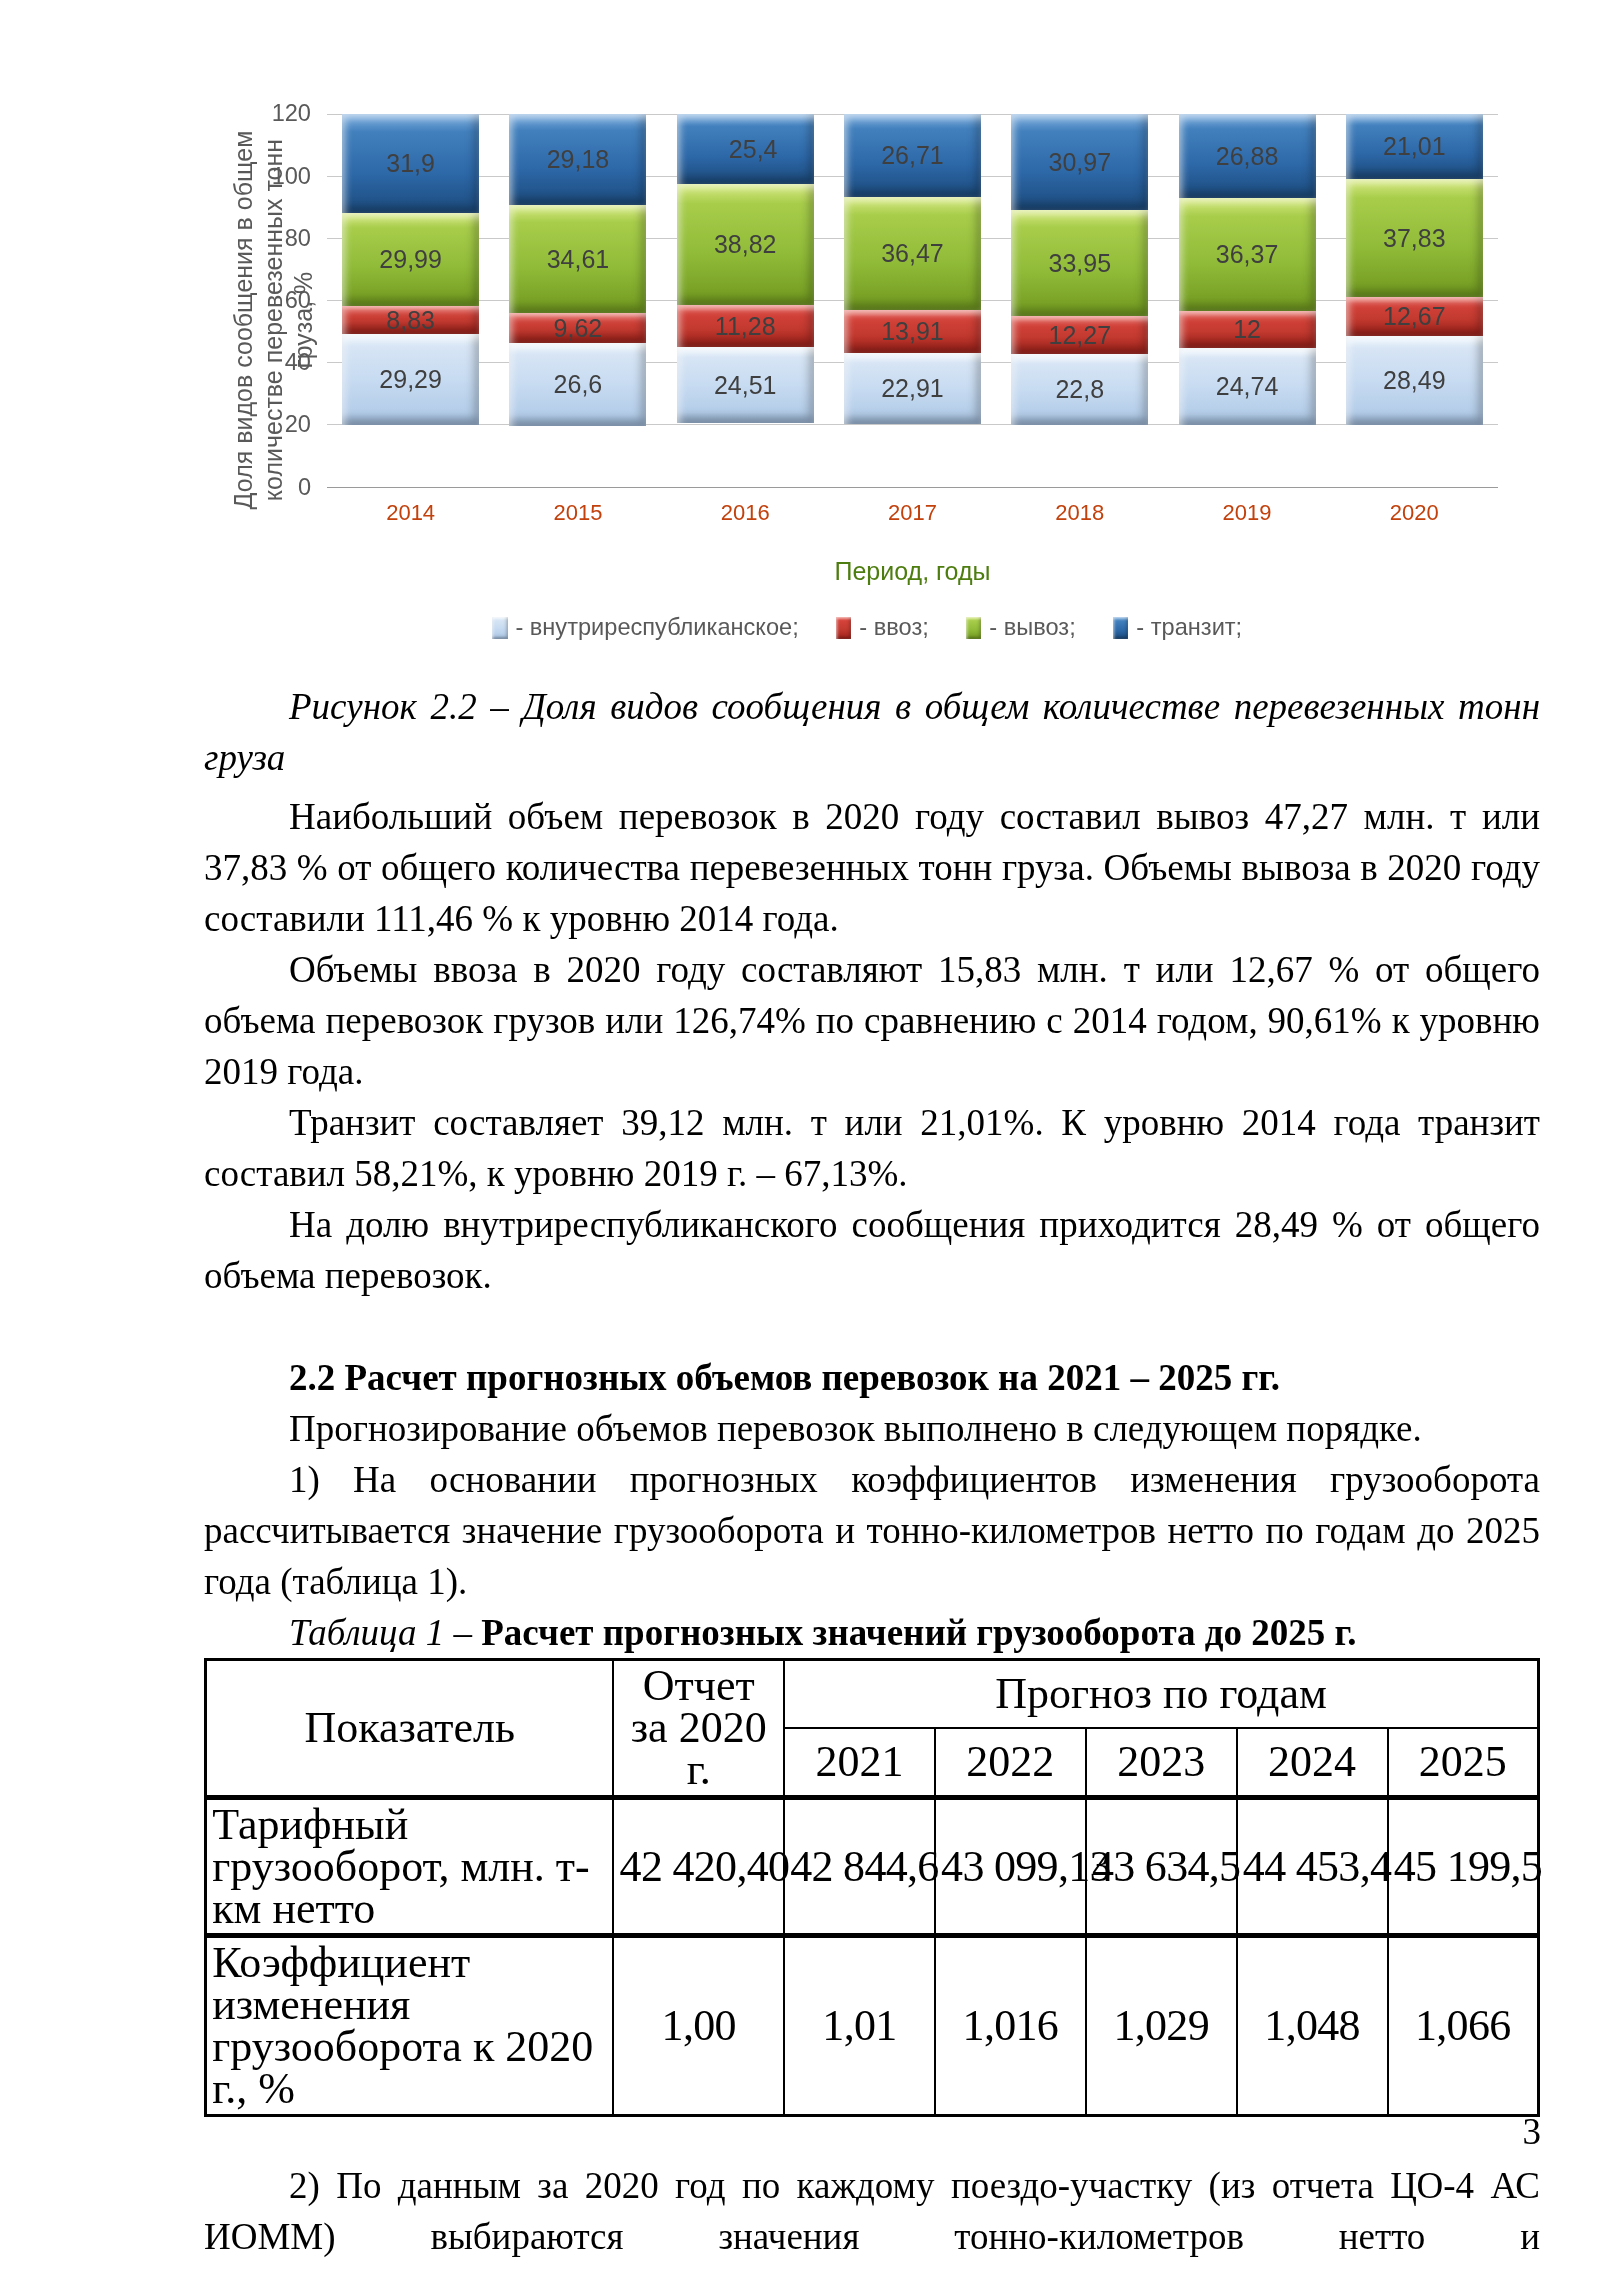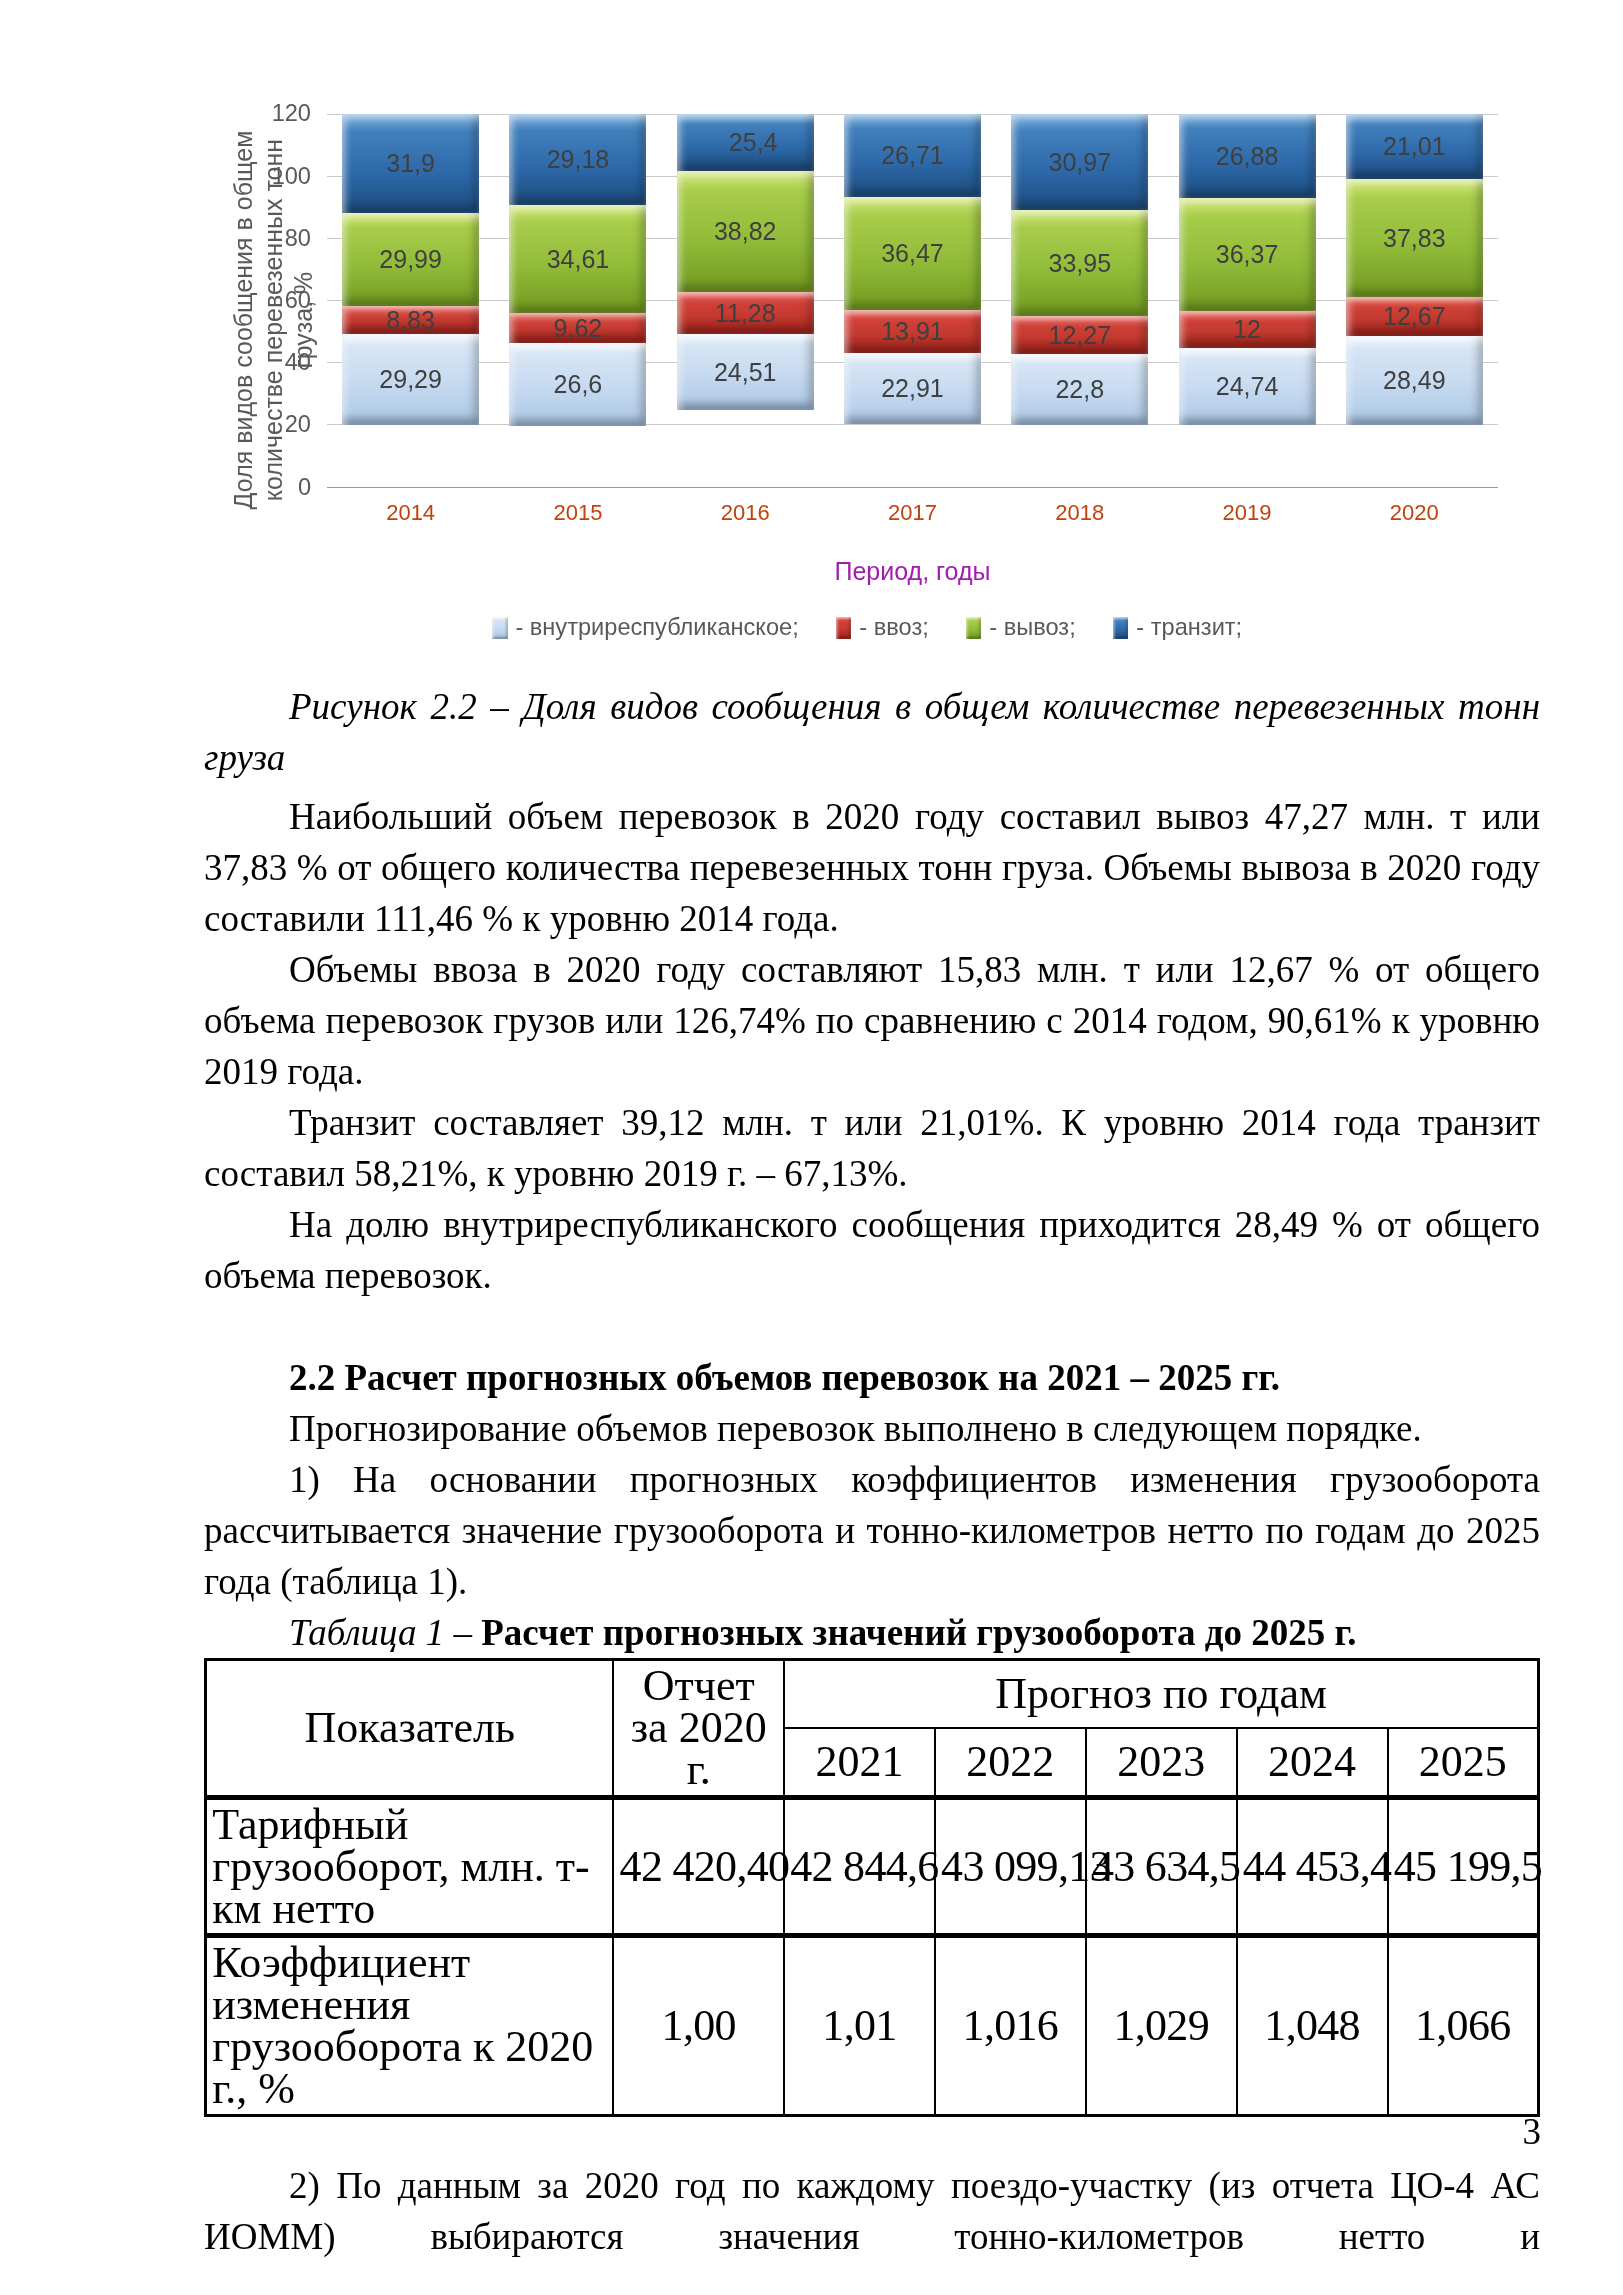--- a/index.html
+++ b/index.html
@@ -20,21 +20,21 @@
   .seg{position:relative;display:flex;align-items:center;justify-content:center;
        box-shadow:inset 3.3px 3.9px 7.9px rgba(255,255,255,.55), inset -4.6px -5.9px 9.2px rgba(0,0,0,.28);}
   .seg-domestic{background:linear-gradient(180deg,#f2f8fd 0%,#d7e5f5 14%,#c7dbf1 50%,#b4cde9 86%,#9cb8d8 100%);}
   .seg-import{background:linear-gradient(180deg,#ec7a72 0%,#d5423a 16%,#c33a30 55%,#a2211a 100%);}
   .seg-export{background:linear-gradient(180deg,#d8ea84 0%,#a8cd4b 16%,#90bb38 58%,#71991f 100%);}
   .seg-transit{background:linear-gradient(180deg,#83b2e1 0%,#4280bd 18%,#2d68a8 60%,#1c4b7d 100%);}
   .seglabel{font-family:"Liberation Sans",sans-serif;font-size:25px;color:#3f3f3f;}
   .xlabels{position:absolute;left:111px;top:402px;width:1171px;display:flex;justify-content:space-around;}
   .xtick{width:137px;text-align:center;font-family:"Liberation Sans",sans-serif;font-size:22px;color:#c2410c;}
   .xtitle{position:absolute;left:111px;top:459px;width:1171px;text-align:center;
-          font-family:"Liberation Sans",sans-serif;font-size:25px;color:#a21caf;}
+          font-family:"Liberation Sans",sans-serif;font-size:25px;color:#4d7c0f;}
   .legend{position:absolute;left:0;top:516px;width:1302px;display:flex;justify-content:center;gap:37px;align-items:center;}
   .legend-item{display:flex;align-items:center;gap:7.9px;}
   .legend-icon{display:inline-block;width:15.7px;height:22px;
                box-shadow:inset 1.3px 1.3px 2.6px rgba(255,255,255,.6), inset -1.3px -2px 3.3px rgba(0,0,0,.3);}
   .legend-text{font-family:"Liberation Sans",sans-serif;font-size:23.6px;color:#595959;}
 
   
   .flow{position:absolute;left:204px;top:681px;width:1336px;}
   .flow p{margin:0;font-size:37px;line-height:51px;text-align:justify;text-indent:85px;}
   p.caption{font-style:italic;margin-bottom:7.9px;}
@@ -106,21 +106,21 @@
               <span class="seglabel">34,61</span>
             </div>
             <div class="seg seg-import" style="height: 30px;">
               <span class="seglabel">9,62</span>
             </div>
             <div class="seg seg-domestic" style="height: 83px;">
               <span class="seglabel">26,6</span>
             </div>
           </div>
           <div class="bar">
-            <div class="seg seg-transit" style="height: 57px; padding-left: 16px;">
+            <div class="seg seg-transit" style="height: 70px; padding-left: 16px;">
               <span class="seglabel">25,4</span>
             </div>
             <div class="seg seg-export" style="height: 121px;">
               <span class="seglabel">38,82</span>
             </div>
             <div class="seg seg-import" style="height: 42px;">
               <span class="seglabel">11,28</span>
             </div>
             <div class="seg seg-domestic" style="height: 76px;">
               <span class="seglabel">24,51</span>

